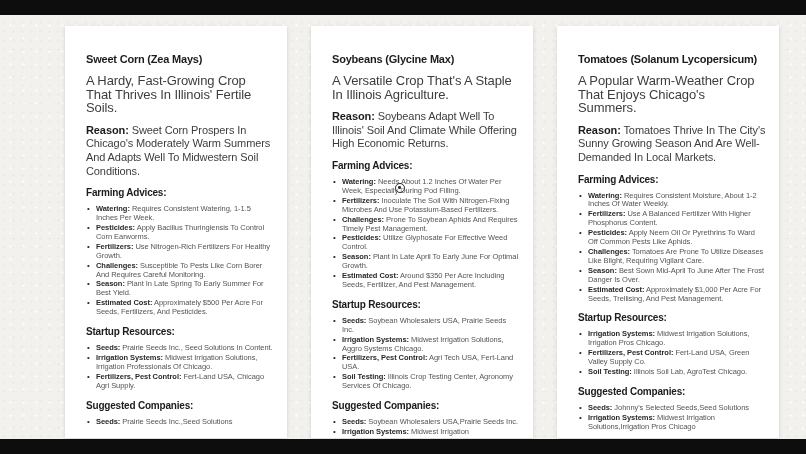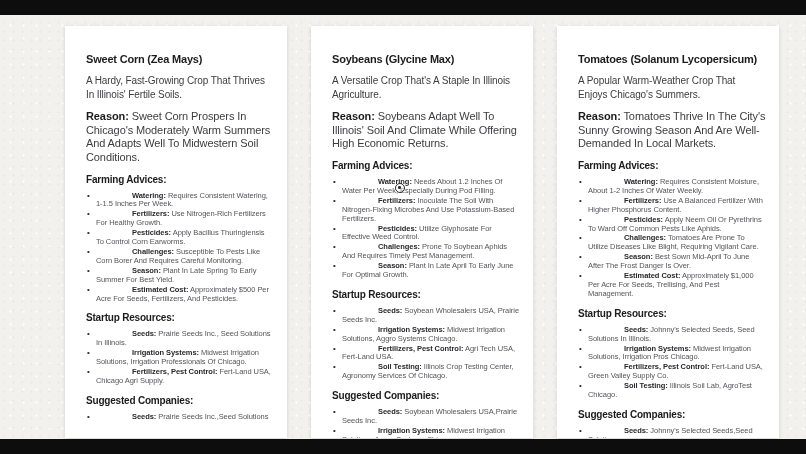--- a/index.html
+++ b/index.html
@@ -28,21 +28,21 @@
     box-shadow:0 1px 4px rgba(0,0,0,.14);
     padding:27px 13px 14px 21px;
     overflow:hidden;
   }
   .card-title {
     font-size:11px; font-weight:700; color:#1c1c1e;
     letter-spacing:-0.2px; white-space:nowrap;
     margin-bottom:9px;
   }
   .card-desc {
-    font-size:10px; line-height:13.6px; color:#3d3d40;
+    font-size:13px; line-height:13.6px; color:#3d3d40;
     letter-spacing:-0.1px; margin-bottom:9px;
   }
   .card-reason {
     font-size:11px; line-height:13.6px; color:#3d3d40;
     letter-spacing:-0.1px; margin-bottom:5px;
   }
   .card-reason .reason-label { font-weight:700; color:#1c1c1e;text-align:center; }
   .section-heading {
     font-size:10px; font-weight:700; color:#1c1c1e;
     letter-spacing:-0.2px; margin:9px 0 7px;
@@ -50,21 +50,21 @@
   .section-list { list-style:none; margin:0 0 2px; }
   .section-list li {
     position:relative;
     font-size:7.5px; line-height:8.9px; letter-spacing:-0.05px;
     color:#55555a; padding-left:10px; margin-bottom:1px;
   }
   .section-list li::before {
     content:"•"; position:absolute; left:1px; top:0;
     color:#2a2a2e; font-size:8px;
   }
-  .section-list .item-label { font-weight:700; color:#28282c;margin-left:36px; }
+  .section-list .item-label { font-weight:700; color:#28282c; }
 
   .cursor {
     position:absolute; left:395px; top:183px; width:10px; height:10px;
     border:1.6px solid #2f2f2f; border-radius:50%;
     background:rgba(255,255,255,.35); z-index:6;
   }
   .cursor::after {
     content:""; position:absolute; left:2.4px; top:2.4px;
     width:2.4px; height:2.4px; border-radius:50%; background:#2f2f2f;
   }
@@ -78,36 +78,36 @@
   <section class="card">
     <h2 class="card-title">Sweet Corn (Zea Mays)</h2>
     <p class="card-desc">A Hardy, Fast-Growing Crop That Thrives In Illinois' Fertile Soils.</p>
     <p class="card-reason"><span class="reason-label">Reason:</span> <span class="reason-text">Sweet Corn Prospers In Chicago's Moderately Warm Summers And Adapts Well To Midwestern Soil Conditions.</span></p>
     <div class="sections">
   <div class="section">
     <h3 class="section-heading">Farming Advices:</h3>
     <ul class="section-list">
   <li class="list-item"><span class="item-label">Watering:</span> <span class="item-text">Requires Consistent Watering, 1-1.5 Inches Per Week.</span></li>
 
+  <li class="list-item"><span class="item-label">Pesticides:</span> <span class="item-text">Apply Bacillus Thuringiensis To Control Corn Earworms.</span></li>
+
   <li class="list-item"><span class="item-label">Fertilizers:</span> <span class="item-text">Use Nitrogen-Rich Fertilizers For Healthy Growth.</span></li>
 
-  <li class="list-item"><span class="item-label">Pesticides:</span> <span class="item-text">Apply Bacillus Thuringiensis To Control Corn Earworms.</span></li>
-
   <li class="list-item"><span class="item-label">Challenges:</span> <span class="item-text">Susceptible To Pests Like Corn Borer And Requires Careful Monitoring.</span></li>
 
   <li class="list-item"><span class="item-label">Season:</span> <span class="item-text">Plant In Late Spring To Early Summer For Best Yield.</span></li>
 
   <li class="list-item"><span class="item-label">Estimated Cost:</span> <span class="item-text">Approximately $500 Per Acre For Seeds, Fertilizers, And Pesticides.</span></li>
 </ul>
   </div>
 
   <div class="section">
     <h3 class="section-heading">Startup Resources:</h3>
     <ul class="section-list">
-  <li class="list-item"><span class="item-label">Seeds:</span> <span class="item-text">Prairie Seeds Inc., Seed Solutions In Illinois.</span></li>
+  <li class="list-item"><span class="item-label">Seeds:</span> <span class="item-text">Prairie Seeds Inc., Seed Solutions In Content.</span></li>
 
   <li class="list-item"><span class="item-label">Irrigation Systems:</span> <span class="item-text">Midwest Irrigation Solutions, Irrigation Professionals Of Chicago.</span></li>
 
   <li class="list-item"><span class="item-label">Fertilizers, Pest Control:</span> <span class="item-text">Fert-Land USA, Chicago Agri Supply.</span></li>
 
 </ul>
   </div>
 
   <div class="section">
     <h3 class="section-heading">Suggested Companies:</h3>
@@ -124,26 +124,27 @@
     <p class="card-desc">A Versatile Crop That's A Staple In Illinois Agriculture.</p>
     <p class="card-reason"><span class="reason-label">Reason:</span> <span class="reason-text">Soybeans Adapt Well To Illinois' Soil And Climate While Offering High Economic Returns.</span></p>
     <div class="sections">
   <div class="section">
     <h3 class="section-heading">Farming Advices:</h3>
     <ul class="section-list">
   <li class="list-item"><span class="item-label">Watering:</span> <span class="item-text">Needs About 1.2 Inches Of Water Per Week, Especially During Pod Filling.</span></li>
 
   <li class="list-item"><span class="item-label">Fertilizers:</span> <span class="item-text">Inoculate The Soil With Nitrogen-Fixing Microbes And Use Potassium-Based Fertilizers.</span></li>
 
+  <li class="list-item"><span class="item-label">Challenges:</span> <span class="item-text">Prone To Soybean Aphids And Requires Timely Pest Management.</span></li>
+
   <li class="list-item"><span class="item-label">Pesticides:</span> <span class="item-text">Utilize Glyphosate For Effective Weed Control.</span></li>
 
-  <li class="list-item"><span class="item-label">Challenges:</span> <span class="item-text">Prone To Soybean Aphids And Requires Timely Pest Management.</span></li>
-
   <li class="list-item"><span class="item-label">Season:</span> <span class="item-text">Plant In Late April To Early June For Optimal Growth.</span></li>
 
+  <li class="list-item"><span class="item-label">Estimated Cost:</span> <span class="item-text">Around $350 Per Acre Including Seeds, Fertilizer, And Pest Management.</span></li>
 </ul>
   </div>
 
   <div class="section">
     <h3 class="section-heading">Startup Resources:</h3>
     <ul class="section-list">
   <li class="list-item"><span class="item-label">Seeds:</span> <span class="item-text">Soybean Wholesalers USA, Prairie Seeds Inc.</span></li>
 
   <li class="list-item"><span class="item-label">Irrigation Systems:</span> <span class="item-text">Midwest Irrigation Solutions, Aggro Systems Chicago.</span></li>
 
@@ -183,21 +184,20 @@
 
   <li class="list-item"><span class="item-label">Season:</span> <span class="item-text">Best Sown Mid-April To June After The Frost Danger Is Over.</span></li>
 
   <li class="list-item"><span class="item-label">Estimated Cost:</span> <span class="item-text">Approximately $1,000 Per Acre For Seeds, Trellising, And Pest Management.</span></li>
 </ul>
   </div>
 
   <div class="section">
     <h3 class="section-heading">Startup Resources:</h3>
     <ul class="section-list">
-  <li class="list-item"><span class="item-label">Seeds:</span> <span class="item-text">Johnny's Selected Seeds, Seed Solutions In Illinois.</span></li>
 
   <li class="list-item"><span class="item-label">Irrigation Systems:</span> <span class="item-text">Midwest Irrigation Solutions, Irrigation Pros Chicago.</span></li>
 
   <li class="list-item"><span class="item-label">Fertilizers, Pest Control:</span> <span class="item-text">Fert-Land USA, Green Valley Supply Co.</span></li>
 
   <li class="list-item"><span class="item-label">Soil Testing:</span> <span class="item-text">Illinois Soil Lab, AgroTest Chicago.</span></li>
 </ul>
   </div>
 
   <div class="section">

